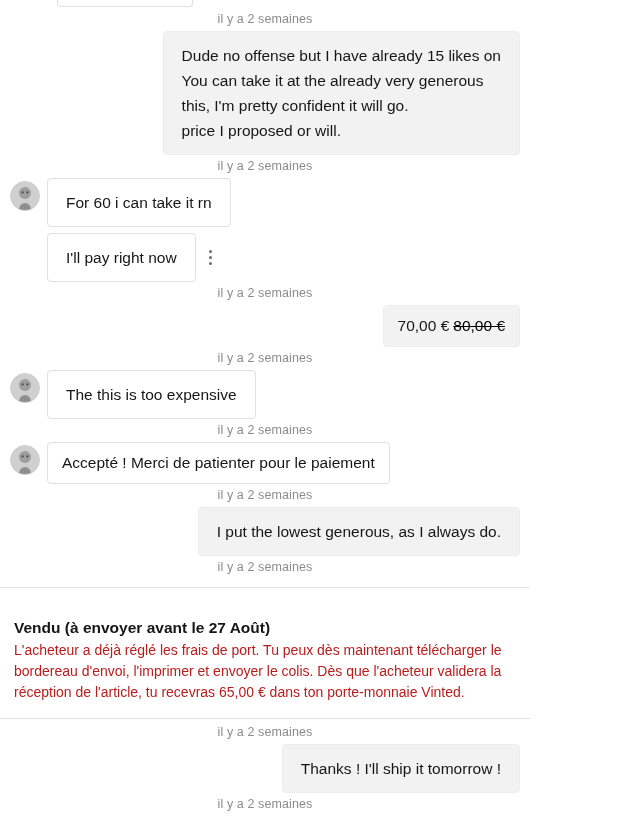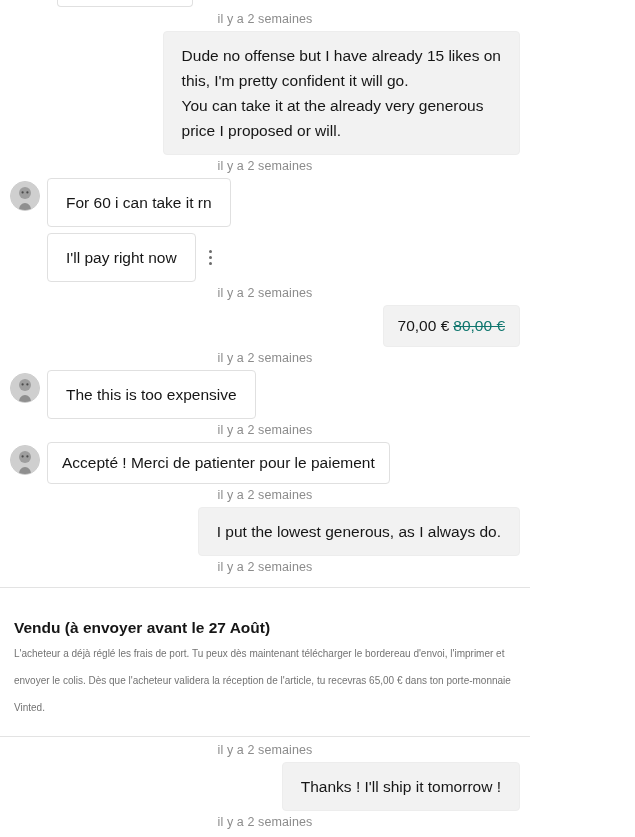--- a/index.html
+++ b/index.html
@@ -67,21 +67,21 @@
   }
   .bubble.wide { max-width: 392px; }
   .bubble p { margin: 4px; }
   .bubble p + p { margin-top: 0px; }
   .offer-line {
     font-size: 15.5px;
     line-height: 22px;
   }
   .price-new { color: #161616; }
   .price-old {
-    color: #0f766e;
+    color: #000000;
     text-decoration: line-through;
     margin-left: 4px;
   }
   .dots {
     display: flex;
     flex-direction: column;
     justify-content: center;
     align-items: center;
     width: 22px;
     align-self: center;
@@ -115,44 +115,44 @@
     padding: 31px 14px 15px 14px;
     margin-top: 8px;
   }
   .notice-title {
     font-size: 15.5px;
     font-weight: bold;
     color: #161616;
     margin-bottom: 3px;
   }
   .notice-body {
-    font-size: 10px;
-    line-height: 27px;
-    color: #737373;
+    font-size: 14px;
+    line-height: 21px;
+    color: #b91c1c;
   }
   .spacer-6 { height: 6px; }
   .spacer-2 { height: 2px; }
 </style>
 </head>
 <body>
 
 <div id="app">
   <div class="chat">
 
     <div class="top-stub">
       <div class="stub-box"></div>
     </div>
 
     <div class="timestamp">il y a 2 semaines</div>
 
     <div class="row right">
       <div class="bubble gray wide">
         <p>Dude no offense but I have already 15 likes on</p>
+        <p>You can take it at the already very generous</p>
         <p>this, I'm pretty confident it will go.</p>
-        <p>You can take it at the already very generous</p>
         <p>price I proposed or will.</p>
       </div>
     </div>
 
     <div class="timestamp">il y a 2 semaines</div>
 
     <div class="row left">
       <div class="avatar">
         <svg width="28" height="28" viewBox="0 0 28 28" aria-hidden="true">
           <circle cx="14" cy="14" r="14" fill="#cfcfcf"></circle>

